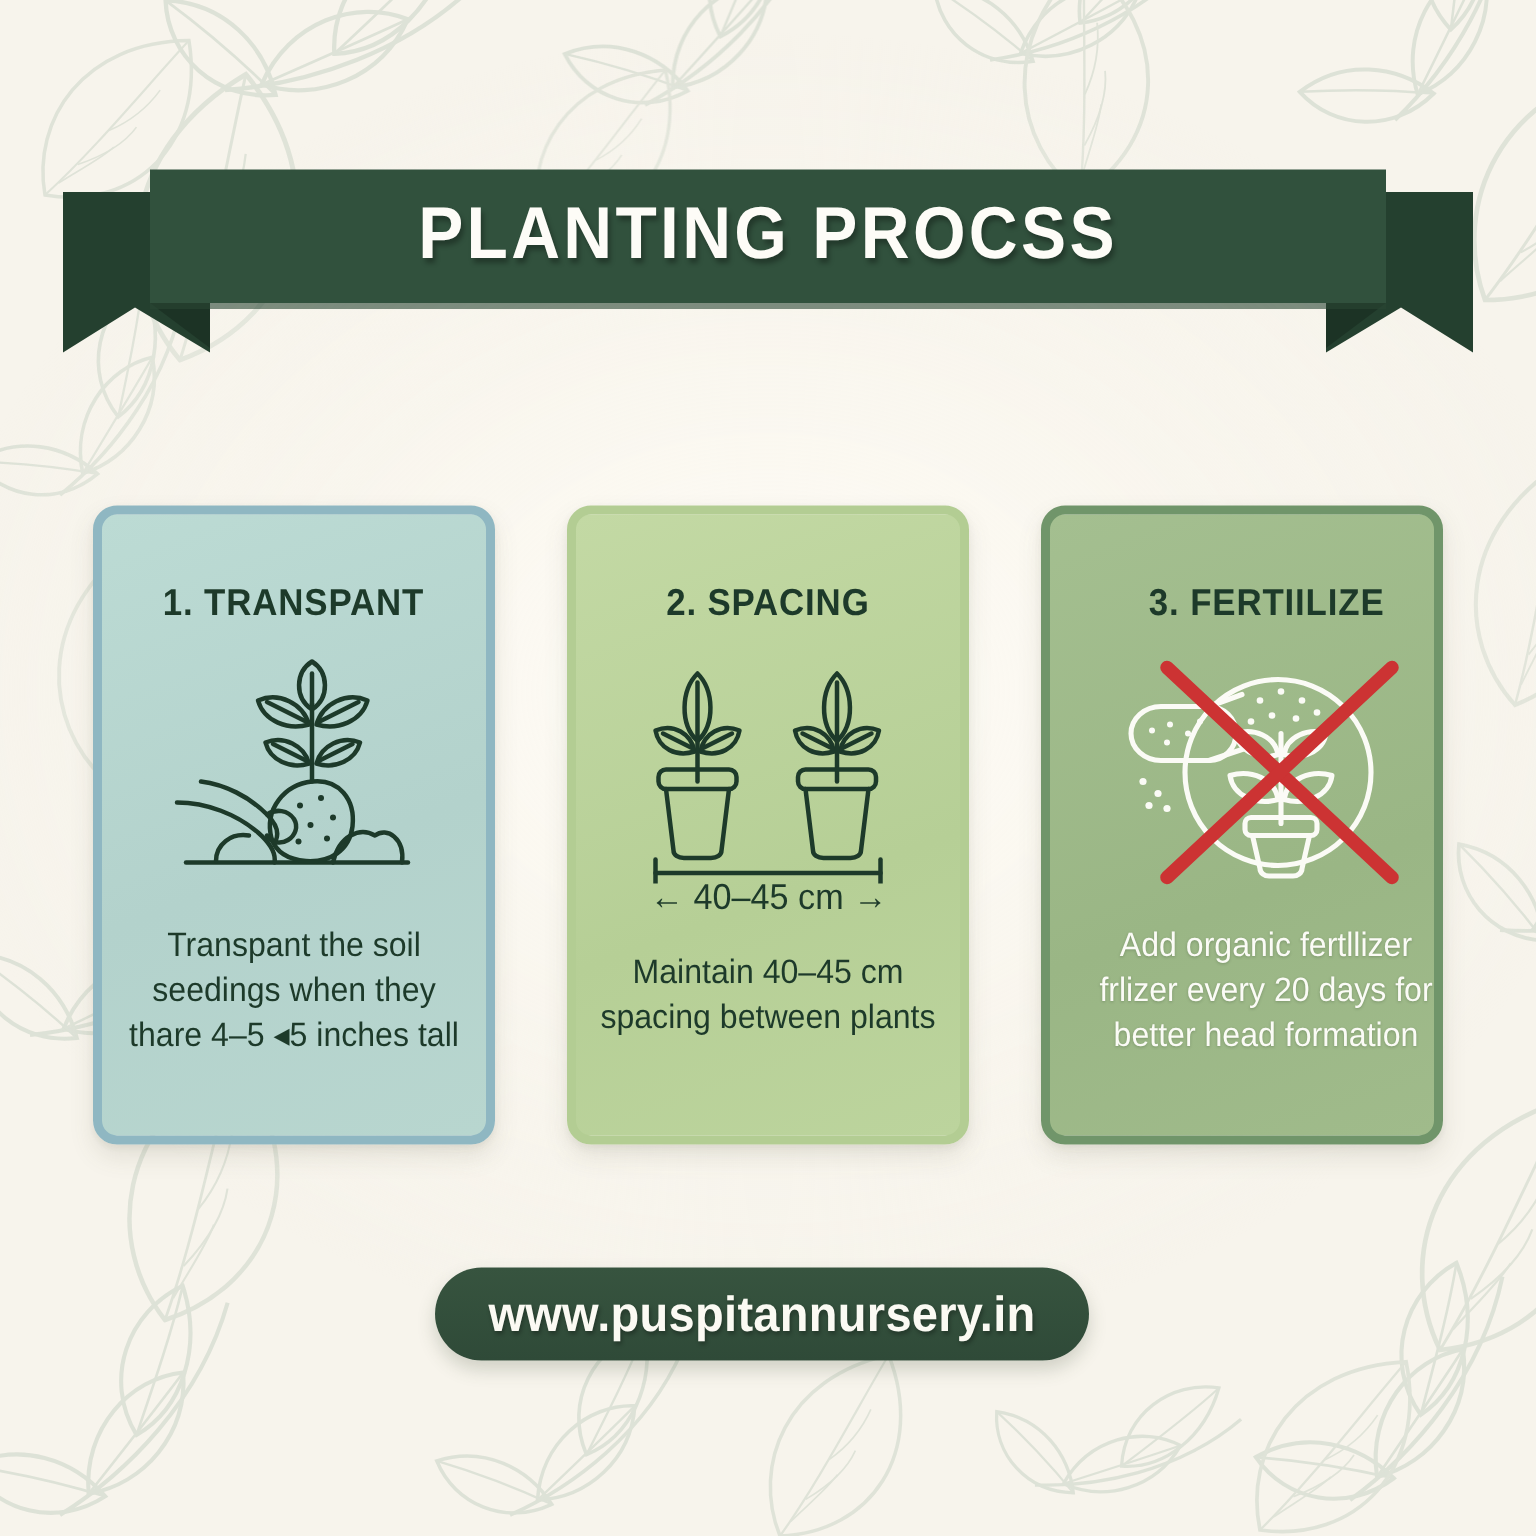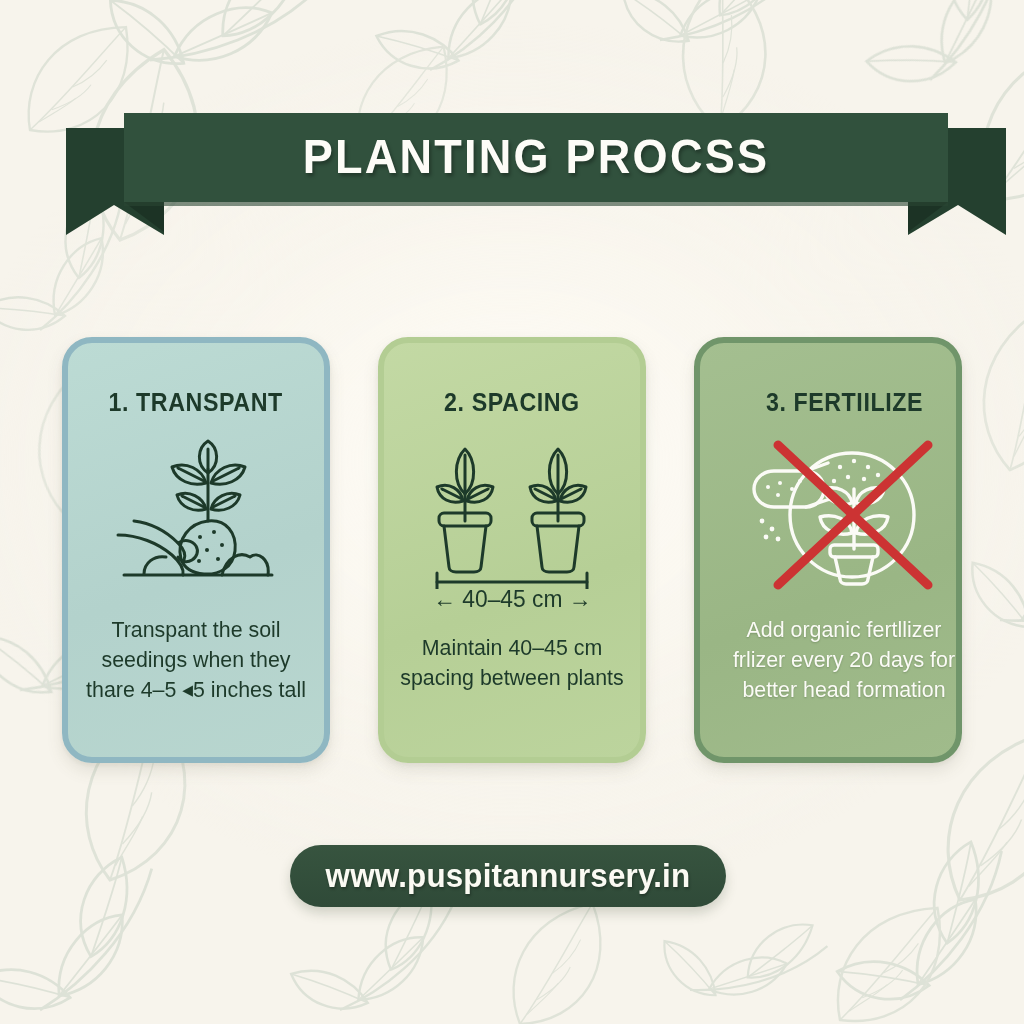--- a/index.html
+++ b/index.html
@@ -42,21 +42,20 @@
   }
 
   
   .banner-wrap {
     position: absolute;
     left: 42px;
     top: 110px;
     width: 940px;
     height: 130px;
     z-index: 3;
-    margin-left: 24px;
   }
   .banner-wrap svg { display: block; }
   .banner-title {
     position: absolute;
     left: 0;
     top: 0;
     width: 940px;
     height: 92px;
     display: flex;
     align-items: center;
@@ -79,21 +78,21 @@
     width: 900px;
     height: 426px;
     display: flex;
     justify-content: space-between;
     z-index: 3;
   }
   .card {
     position: relative;
     width: 268px;
     height: 426px;
-    border-radius: 30px;
+    border-radius: 16px;
     box-sizing: border-box;
     display: flex;
     flex-direction: column;
     align-items: center;
     box-shadow: 0 8px 16px rgba(90,90,70,0.13), 0 2px 5px rgba(90,90,70,0.08);
     overflow: hidden;
   }
   .card-1 {
     background: linear-gradient(160deg, #bcdbd4 0%, #b3d2cc 55%, #b8d6cf 100%);
     border: 6px solid #8fb7c2;

